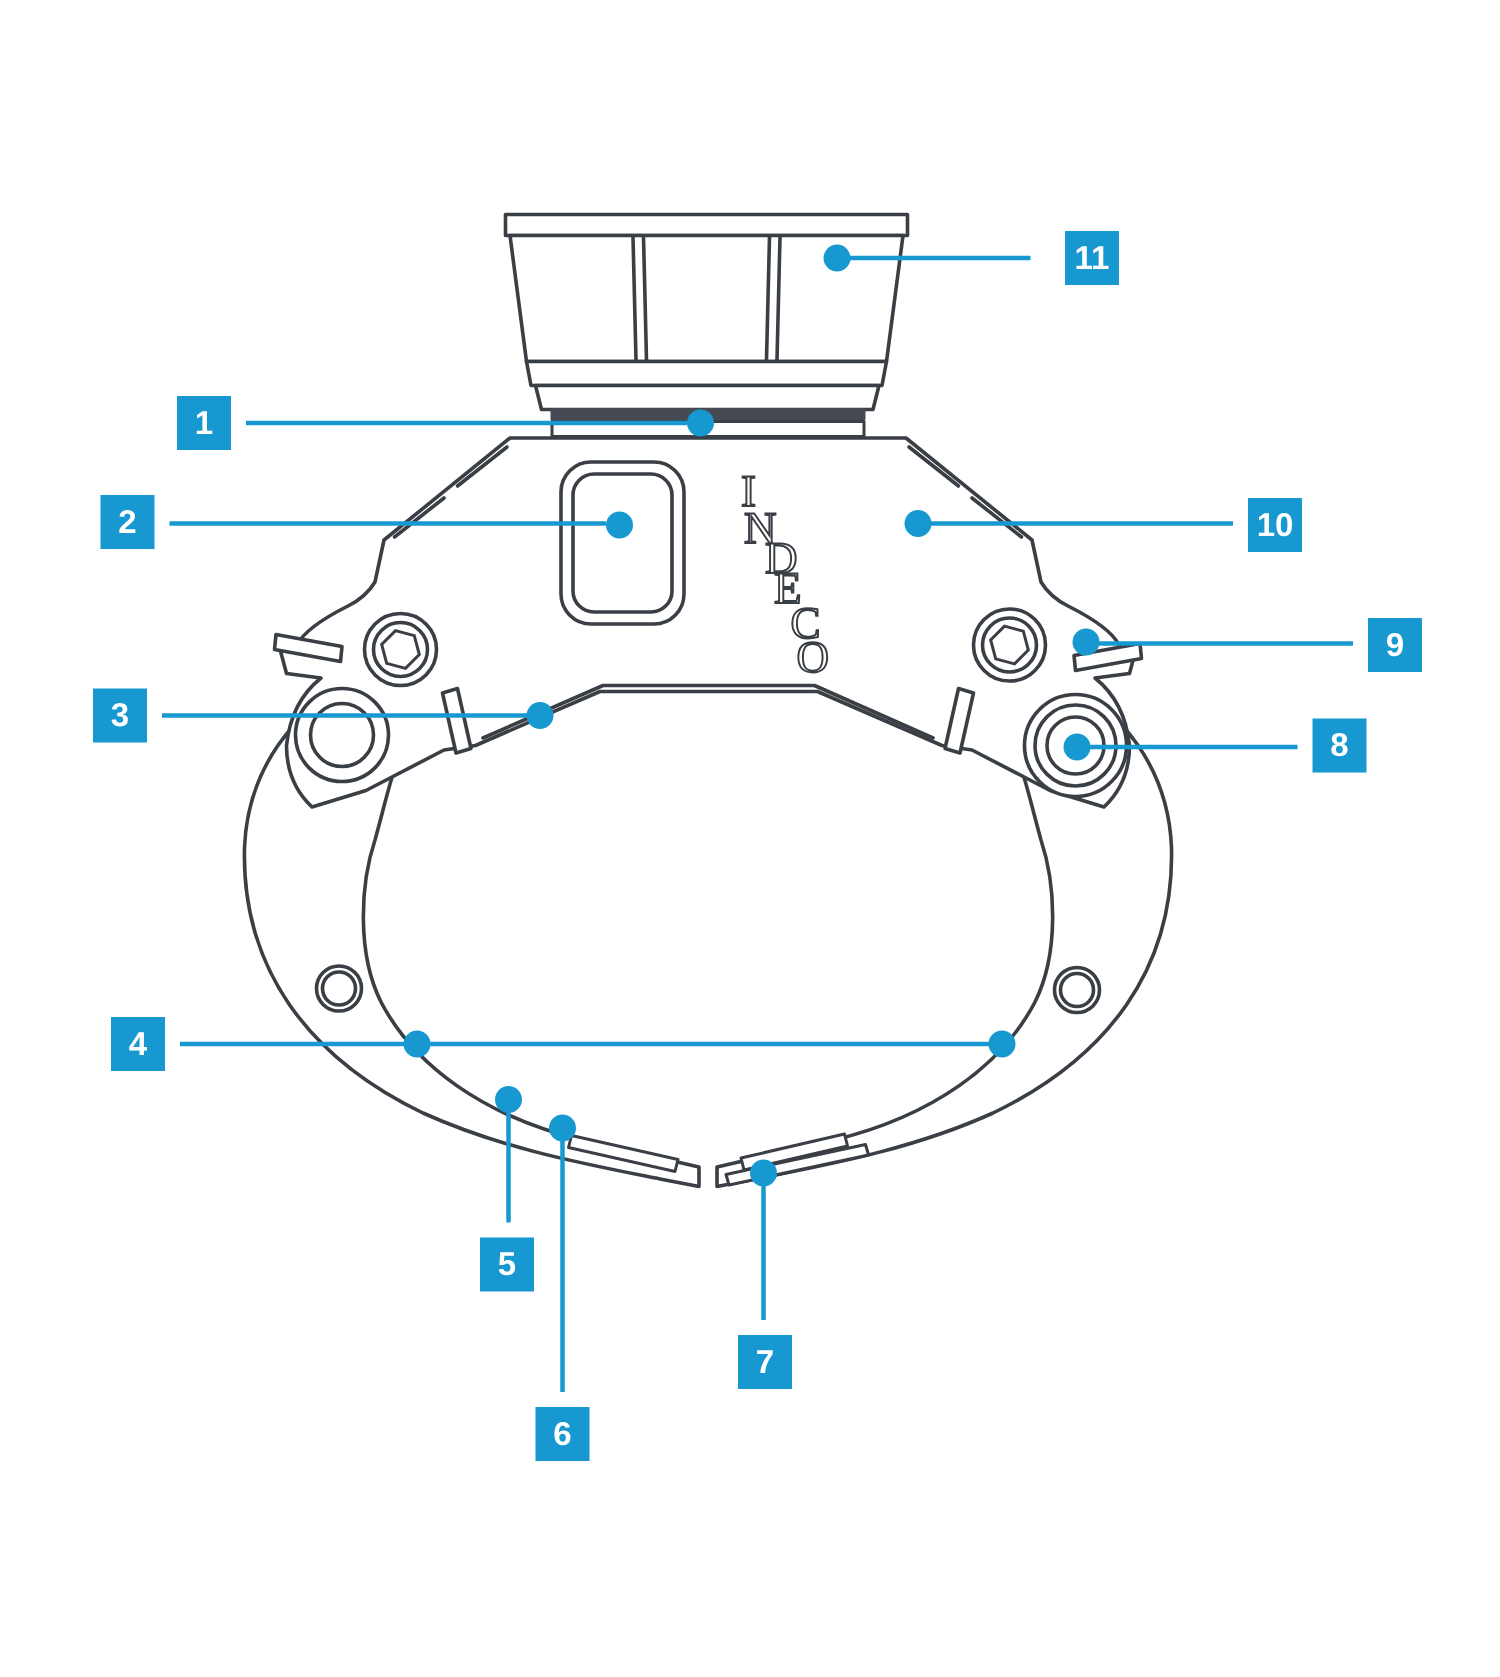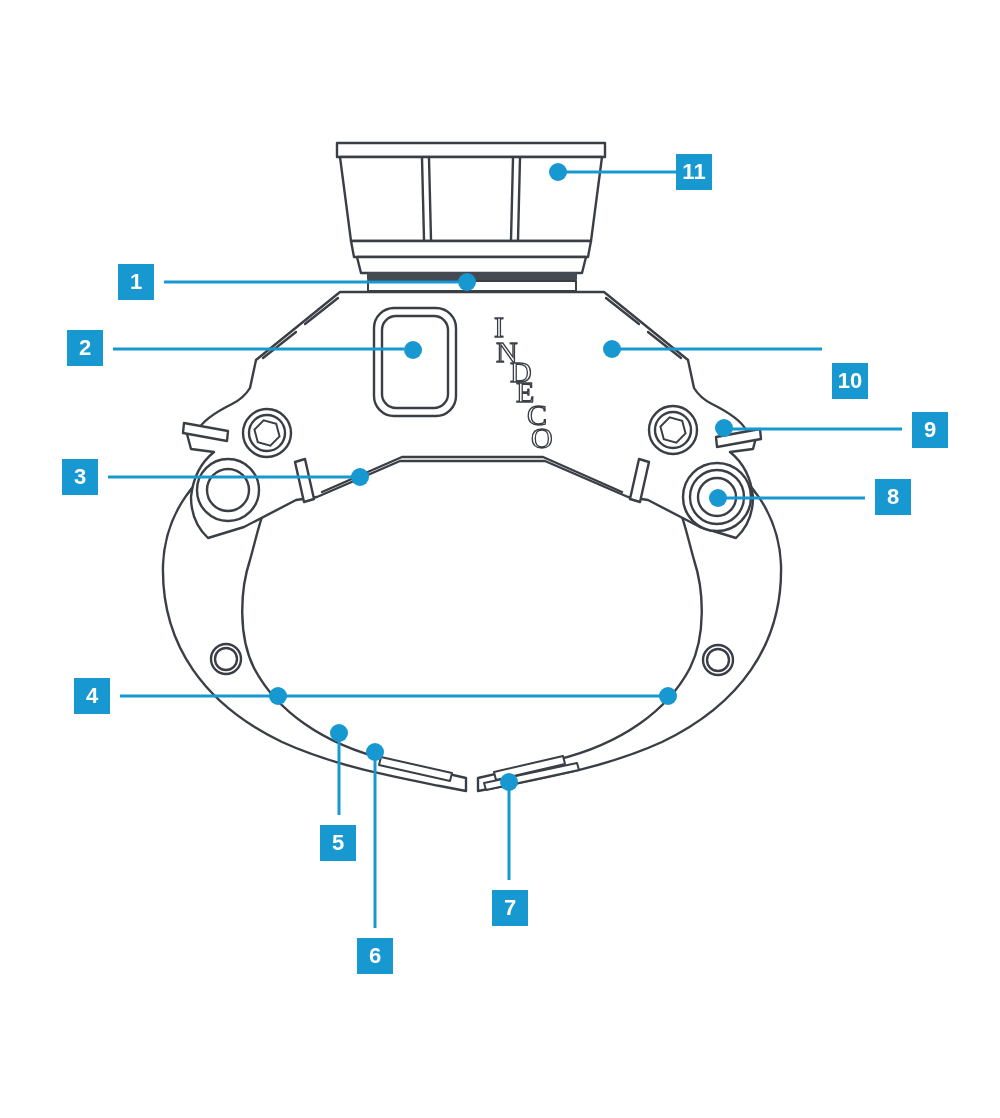--- a/index.html
+++ b/index.html
@@ -187,16 +187,16 @@
 
   <div class="badge" style="left:118px;top:264px;">1</div>
   <div class="badge" style="left:67px;top:330px;">2</div>
   <div class="badge" style="left:62px;top:459px;">3</div>
   <div class="badge" style="left:74px;top:678px;">4</div>
   <div class="badge" style="left:320px;top:825px;">5</div>
   <div class="badge" style="left:357px;top:938px;">6</div>
   <div class="badge" style="left:492px;top:890px;">7</div>
   <div class="badge" style="left:875px;top:479px;">8</div>
   <div class="badge" style="left:912px;top:412px;">9</div>
-  <div class="badge" style="left:832px;top:332px;margin-top:31px;">10</div>
-  <div class="badge" style="left:676px;top:154px;">11</div>
+  <div class="badge" style="left:832px;top:332px;">10</div>
+  <div class="badge" style="left:710px;top:154px;">11</div>
 
 </div>
 
 </body></html>

